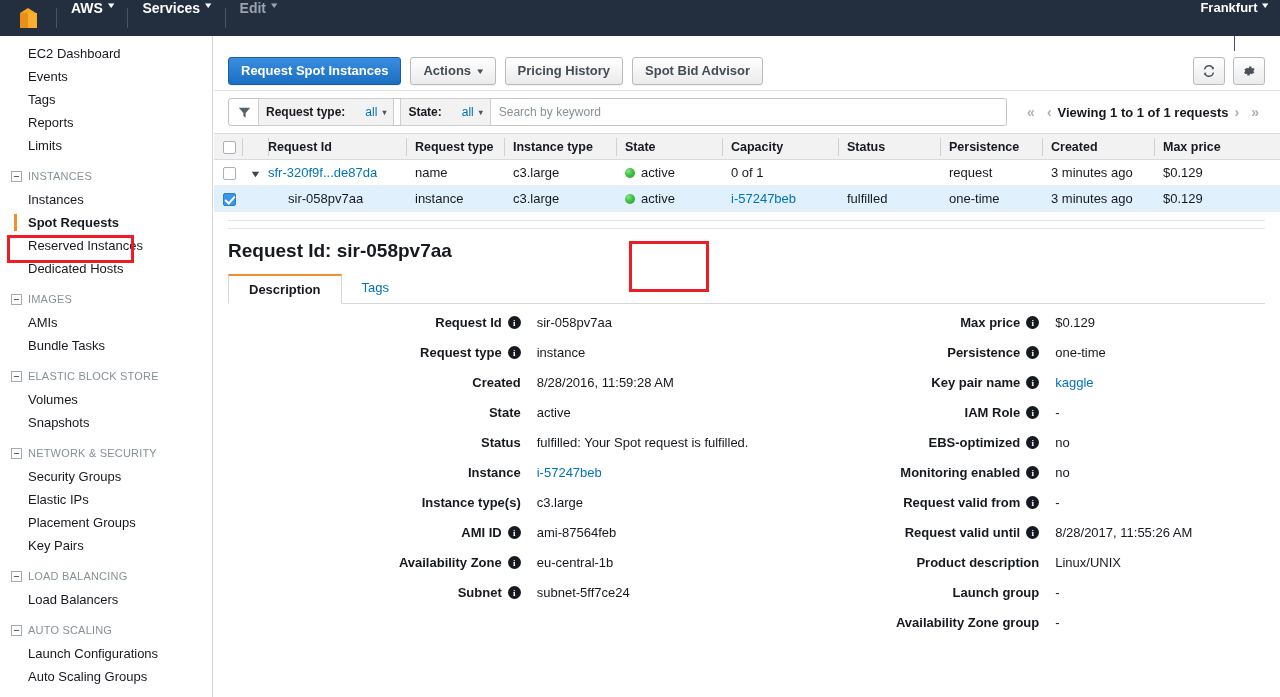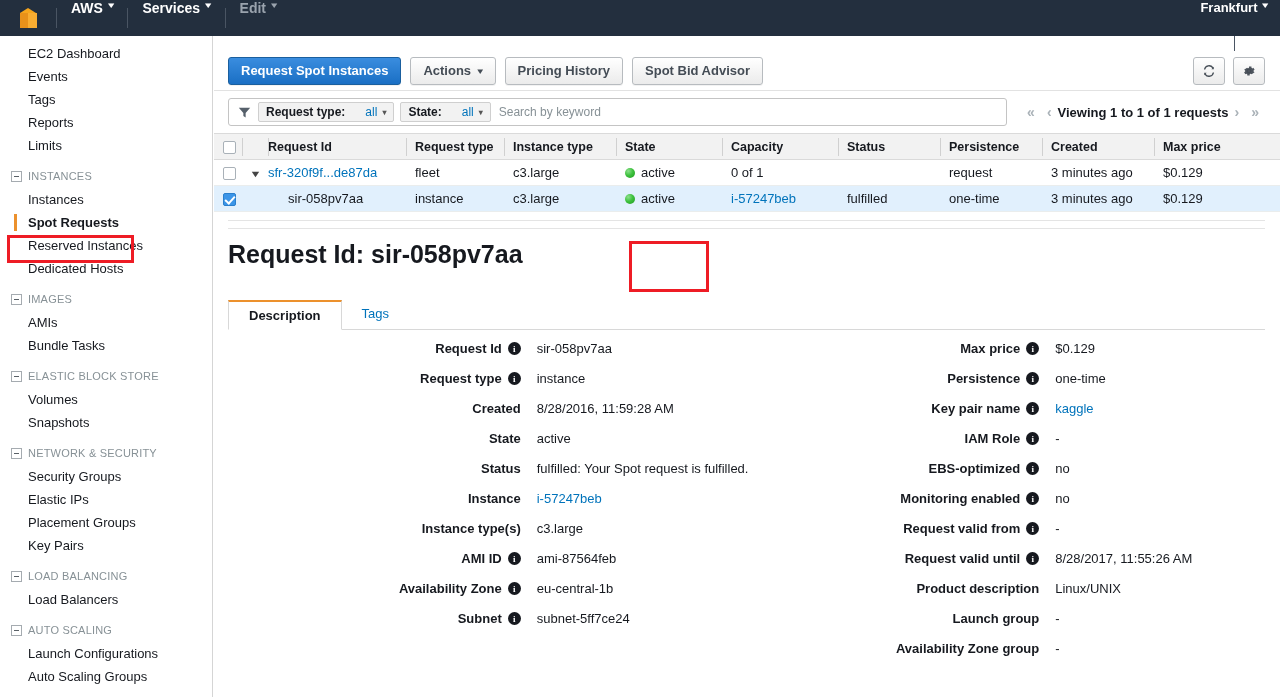--- a/index.html
+++ b/index.html
@@ -166,21 +166,21 @@
     background: #ffffff;
     display: flex; align-items: center;
     padding: 0 6px;
     min-width: 0;
   }
   .funnel {
     width: 13px; height: 13px; flex: none; margin: 0 7px 0 3px;
     color: #56606b;
   }
   .pill {
-    height: 20px; display: inline-flex; align-items: center;
+    height: 28px; display: inline-flex; align-items: center;
     padding: 0 7px; margin-right: 6px;
     background: #f2f2f2;
     border: 1px solid #cfcfcf; border-radius: 2px;
     font-size: 12px; font-weight: bold; color: #16191f;
     white-space: nowrap; cursor: pointer;
   }
   .pill .val { color: #0073bb; font-weight: normal; margin-left: 20px; }
   .pill .caret { margin-left: 5px; font-size: 8px; color: #555; }
   .filter-input {
     flex: 1; border: none; outline: none;
@@ -261,22 +261,22 @@
   #splitter {
     margin: 8px 15px 0 14px;
     border-top: 1px solid #e4e4e4;
     border-bottom: 1px solid #e4e4e4;
     height: 9px;
   }
 
   
   #detail { padding: 11px 15px 0 14px; }
   #detail h2 {
-    margin: 0 0 31px 0;
-    font-size: 25px; font-weight: bold; color: #16191f;
+    margin: 0 0 12px 0;
+    font-size: 19px; font-weight: bold; color: #16191f;
   }
   .tabs {
     display: flex; align-items: flex-end;
     border-bottom: 1px solid #d8d8d8;
     height: 30px;
   }
   .tab {
     height: 30px; line-height: 29px;
     padding: 0 20px; font-size: 13px; color: #0073bb;
     cursor: pointer; white-space: nowrap;
@@ -491,21 +491,21 @@
             <th>Persistence</th>
             <th>Created</th>
             <th>Max price</th>
           </tr>
         </thead>
       <tbody id="table-body">
           <tr class="">
             <td><span class="cb"></span></td>
             <td style="padding-left: 0px; text-align: center;"><span class="twisty">▼</span></td>
             <td style="padding-left: 0px;"><span class="lnk">sfr-320f9f...de87da</span></td>
-            <td><span>fleet</span></td>
+            <td><span>name</span></td>
             <td><span>c3.large</span></td>
             <td><span class="disc"></span><span>active</span></td>
             <td><span>0 of 1</span></td>
             <td><span></span></td>
             <td><span>request</span></td>
             <td><span>3 minutes ago</span></td>
             <td><span>$0.129</span></td>
           </tr>
           <tr class="sel">
             <td><span class="cb on"></span></td>

